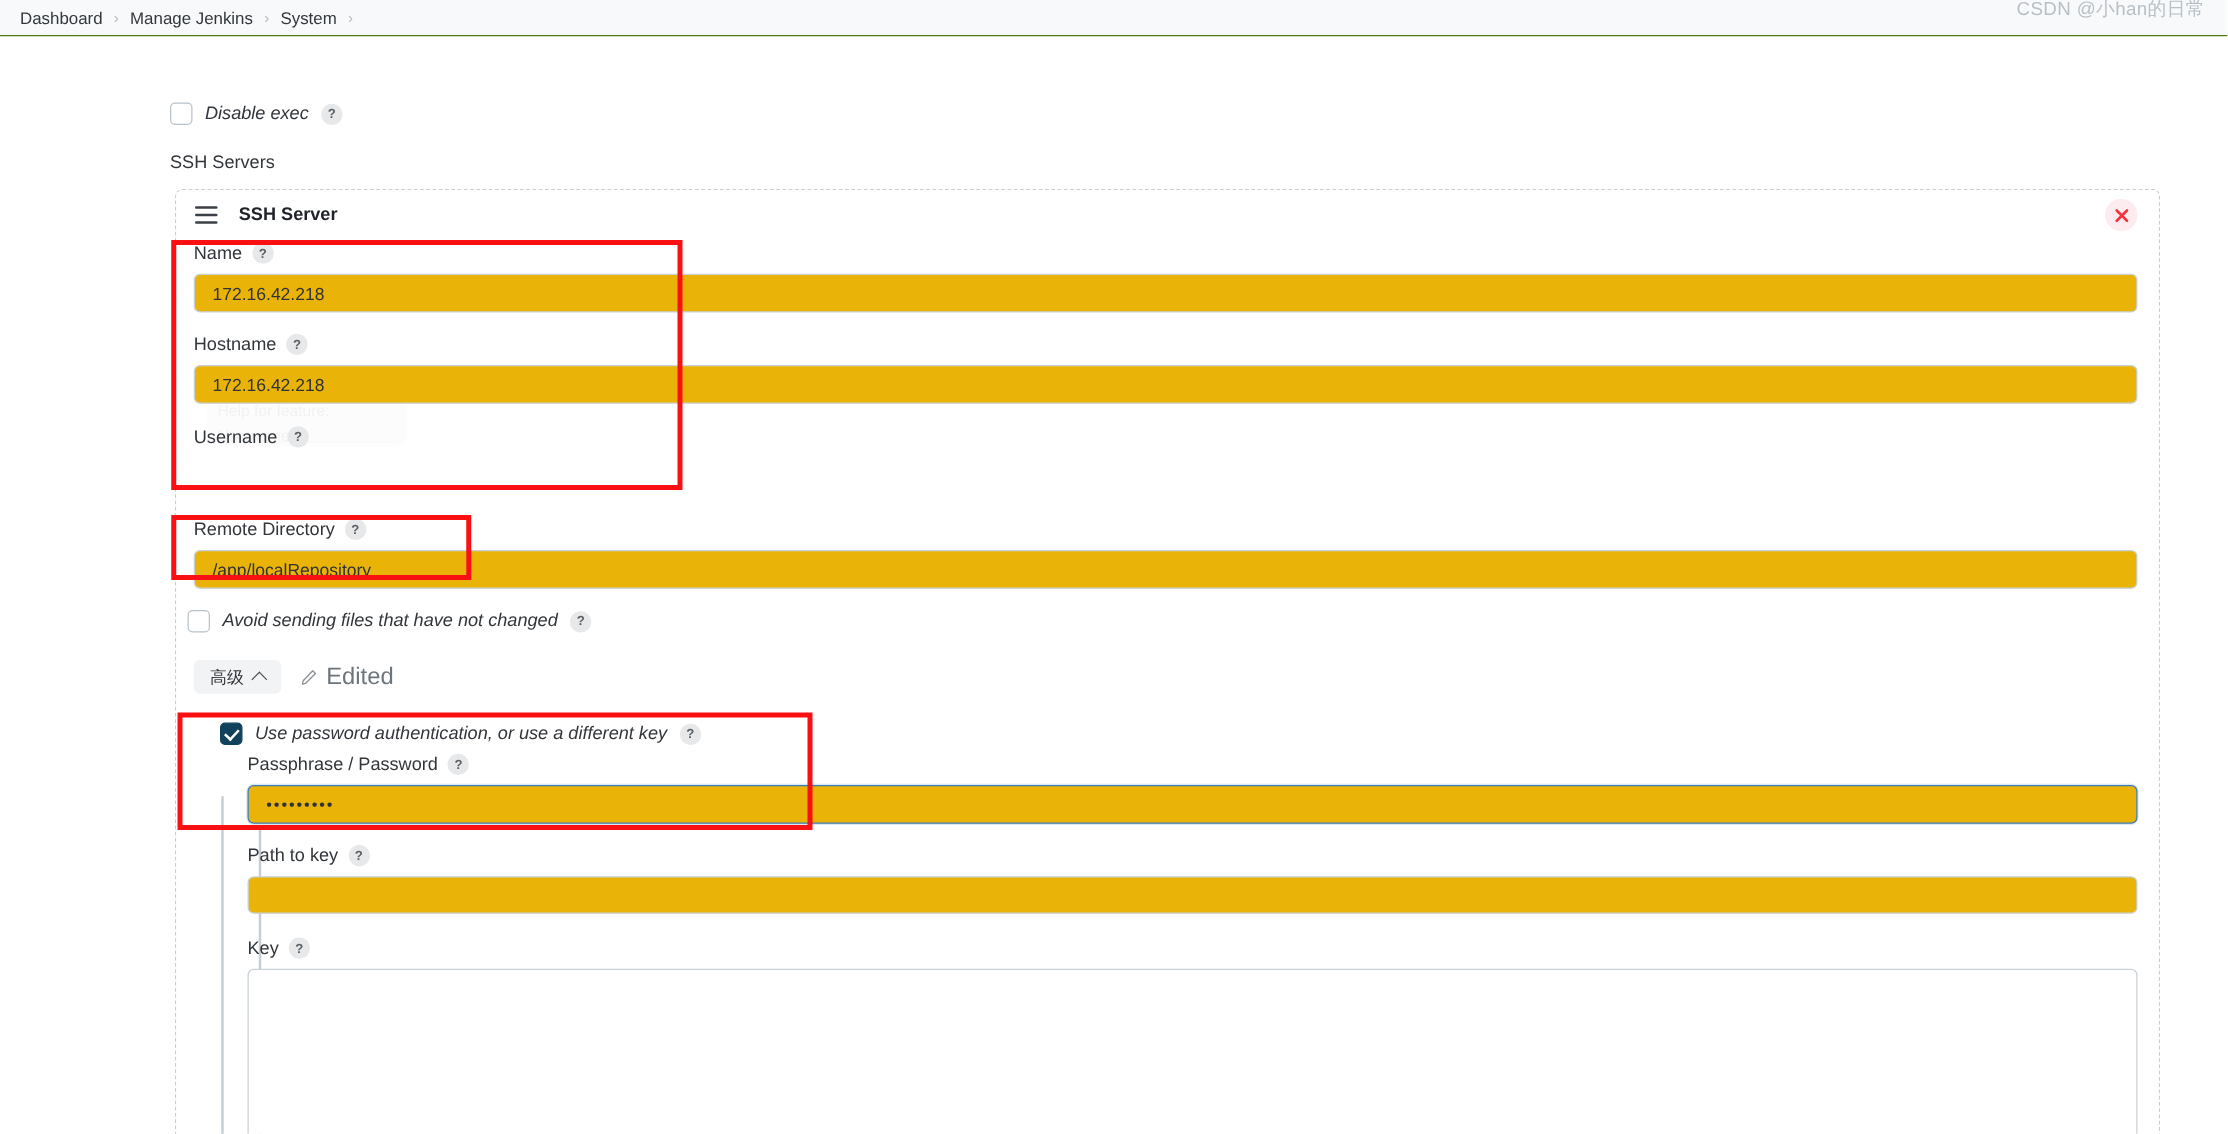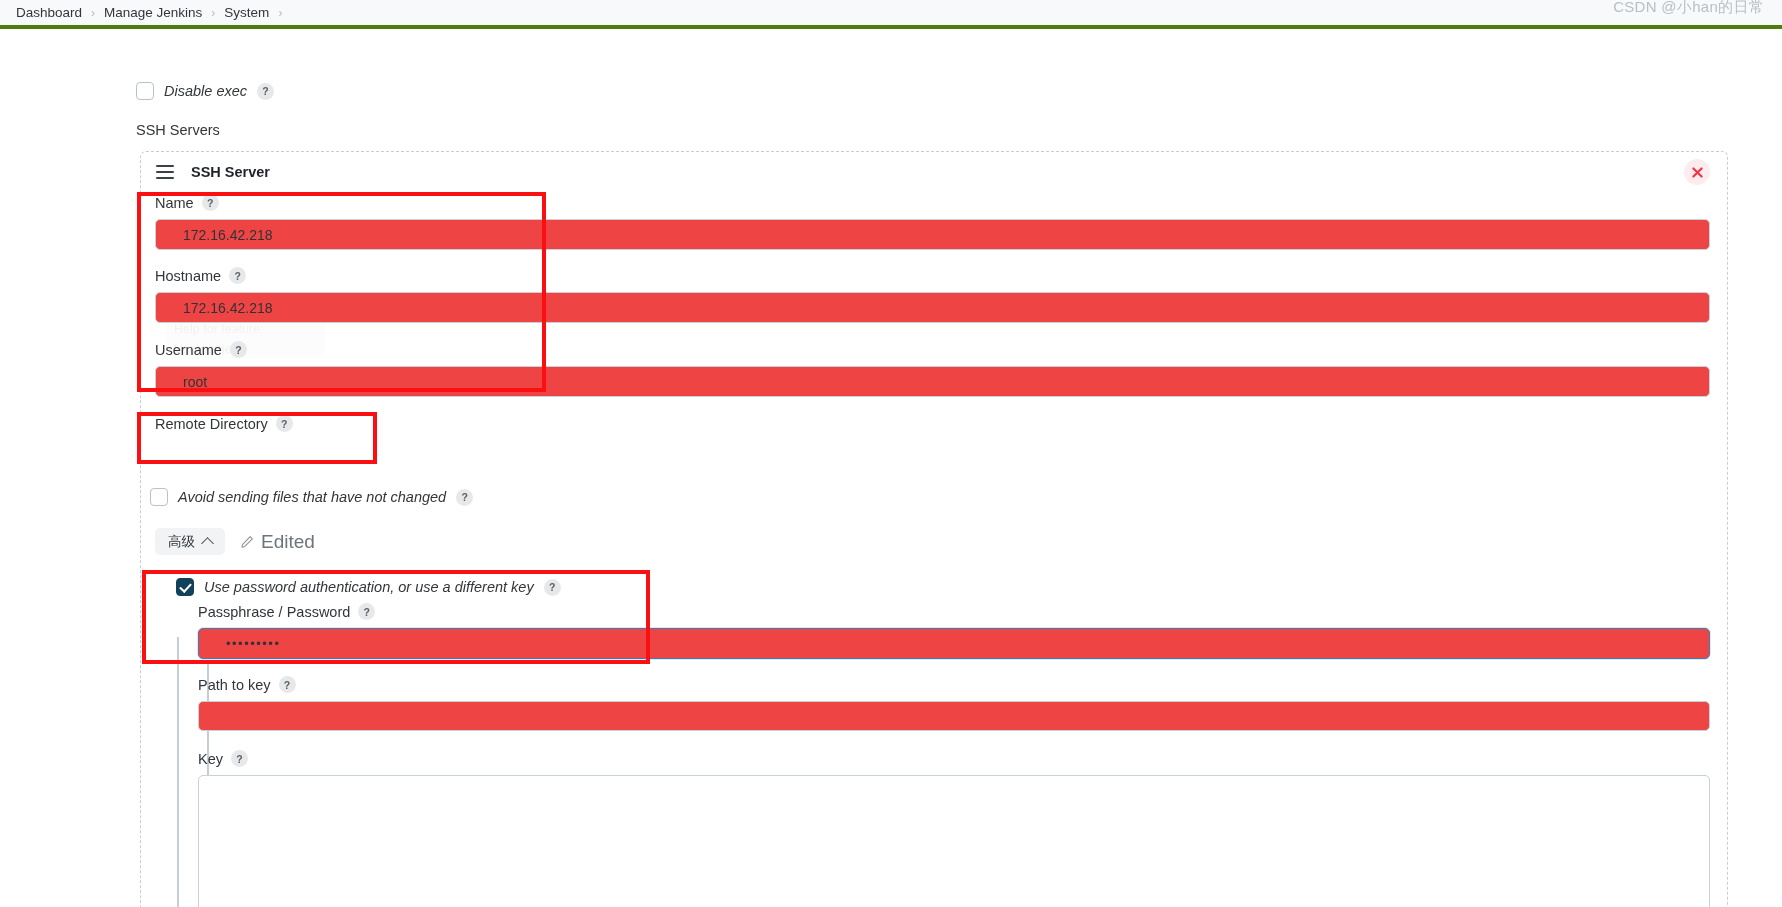--- a/index.html
+++ b/index.html
@@ -10,21 +10,21 @@
     font-family: "Liberation Sans", "DejaVu Sans", sans-serif;
     color: #2b2b2b;
     overflow: hidden;
     position: relative;
   }
 
   
   .breadcrumb-bar {
     height: 29px;
     background: #f7f9fa;
-    border-bottom: 4px solid #4d7c0f;
+    border-bottom: 1px solid #4d7c0f;
     display: flex;
     align-items: center;
     padding-left: 9px;
     font-size: 13.5px;
     color: #3c4043;
   }
   .crumb { padding: 0 7px; color: #33373b; cursor: pointer; white-space: nowrap; }
   .crumb-sep {
     color: #b4bcc4;
     font-size: 12px;
@@ -151,25 +151,25 @@
     font-size: 14.5px;
     color: #32363a;
     margin-bottom: 8px;
     white-space: nowrap;
   }
   .input {
     display: block;
     height: 31px;
     border: 1px solid #c8d1d8;
     border-radius: 5px;
-    background: #ef4444;
+    background: #eab308;
     font-family: "Liberation Sans", "DejaVu Sans", sans-serif;
     font-size: 14px;
     color: #2f3337;
-    padding: 0 27px;
+    padding: 0 14px;
     outline: none;
     width: 100%;
   }
   .input::placeholder { color: #9aa3aa; }
   .input.focused {
     border: 1.6px solid #3f7db5;
     box-shadow: 0 0 0 1px rgba(63,125,181,0.18);
   }
   .textarea {
     display: block;
@@ -308,28 +308,28 @@
       <span class="help-badge">?</span>
     </div>
     <input class="input" type="text" value="172.16.42.218" style="">
   </div>
 
   <div class="field" style="left:155px; top:312px; width:1555px;">
     <div class="field-label">
       <span>Username</span>
       <span class="help-badge">?</span>
     </div>
-    <input class="input" type="text" value="root" style="">
   </div>
 
   <div class="field" style="left:155px; top:386px; width:1555px;">
     <div class="field-label">
       <span>Remote Directory</span>
       <span class="help-badge">?</span>
     </div>
+    <input class="input" type="text" value="/app/localRepository" style="">
   </div>
 
   <div class="disable-exec-row" style="top:459px; left:150px;">
     <span class="cb"></span>
     <span class="cb-label">Avoid sending files that have not changed</span>
     <span class="help-badge">?</span>
   </div>
 
   <div class="adv-row">
     <button class="adv-btn">

